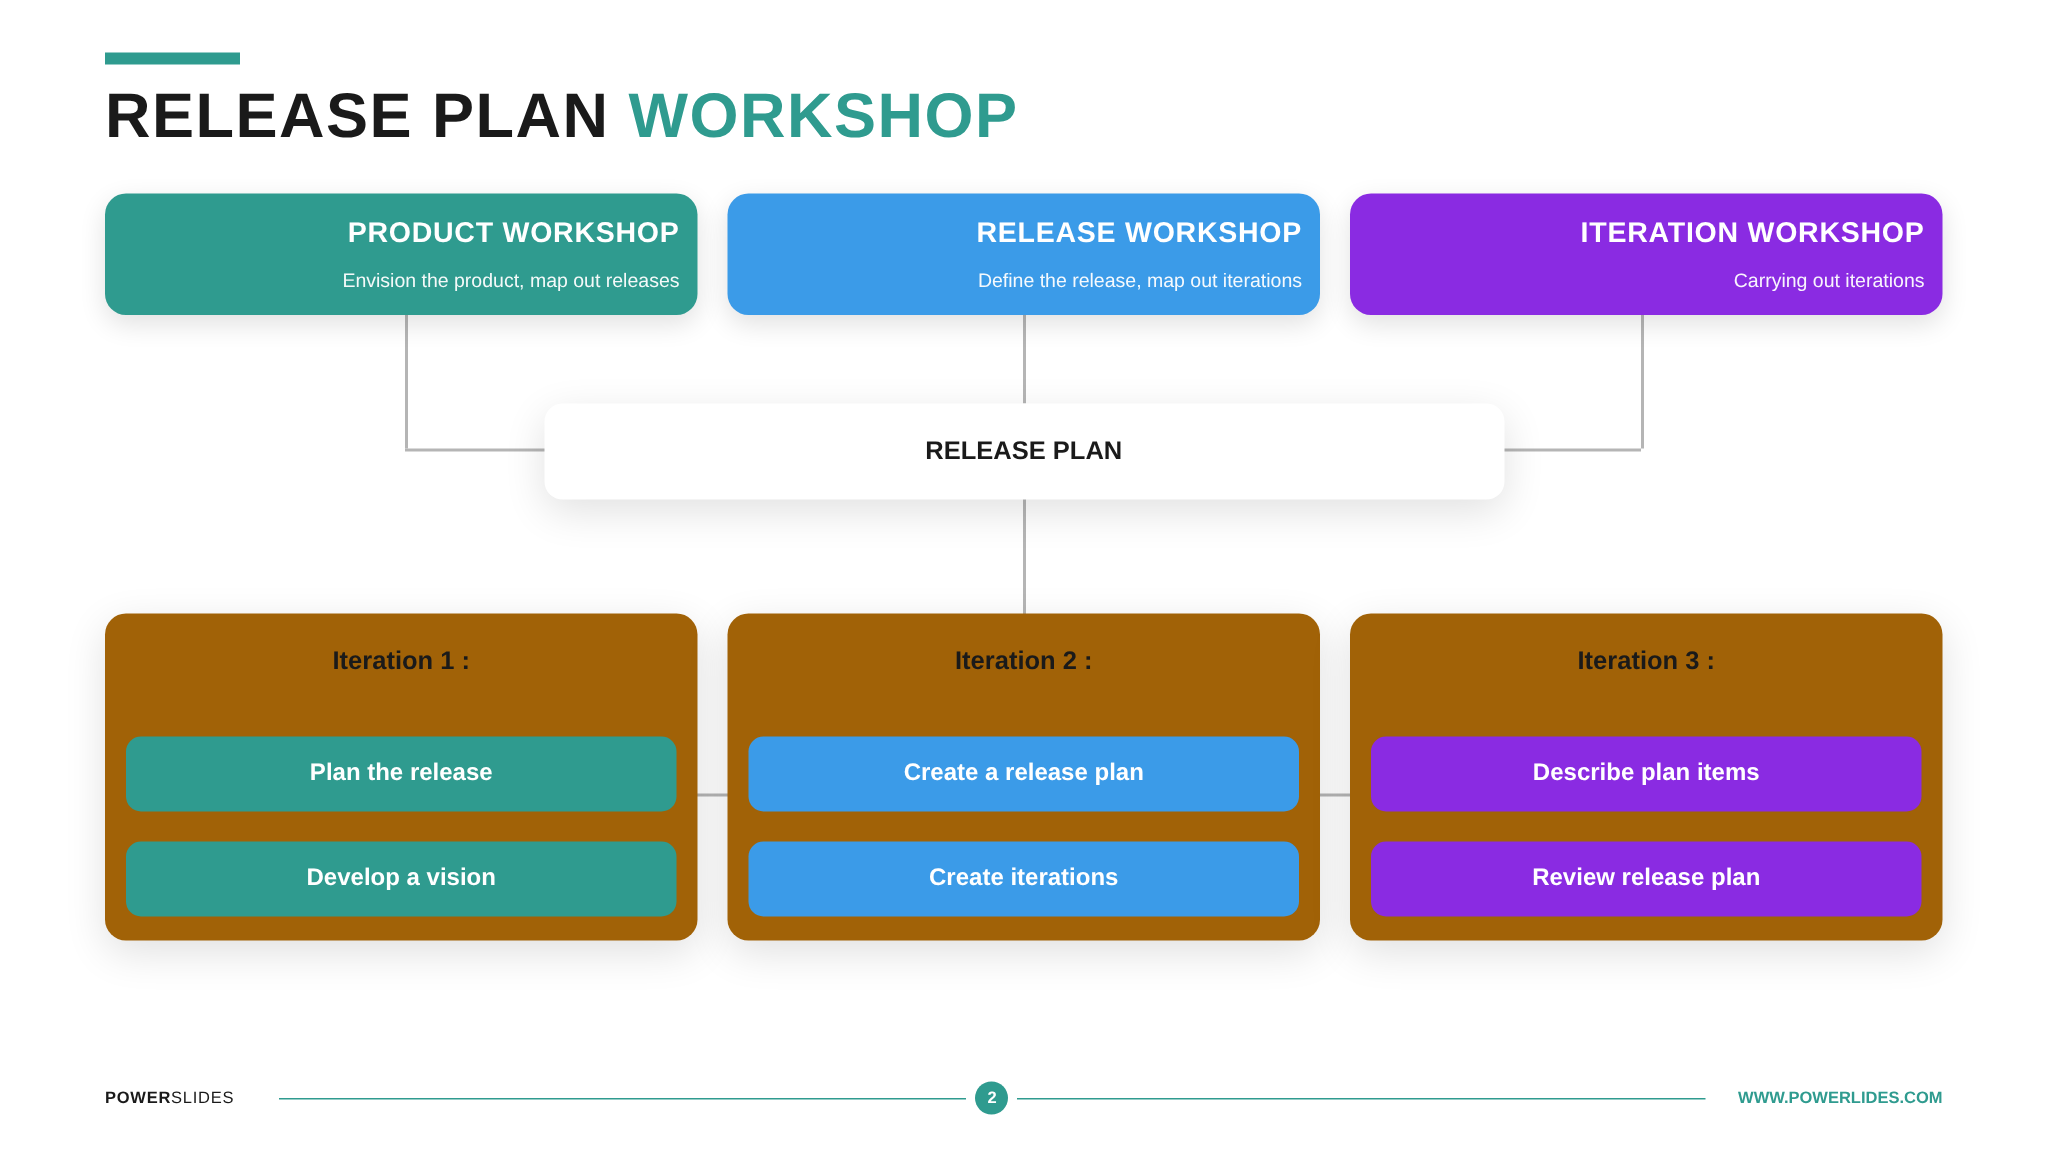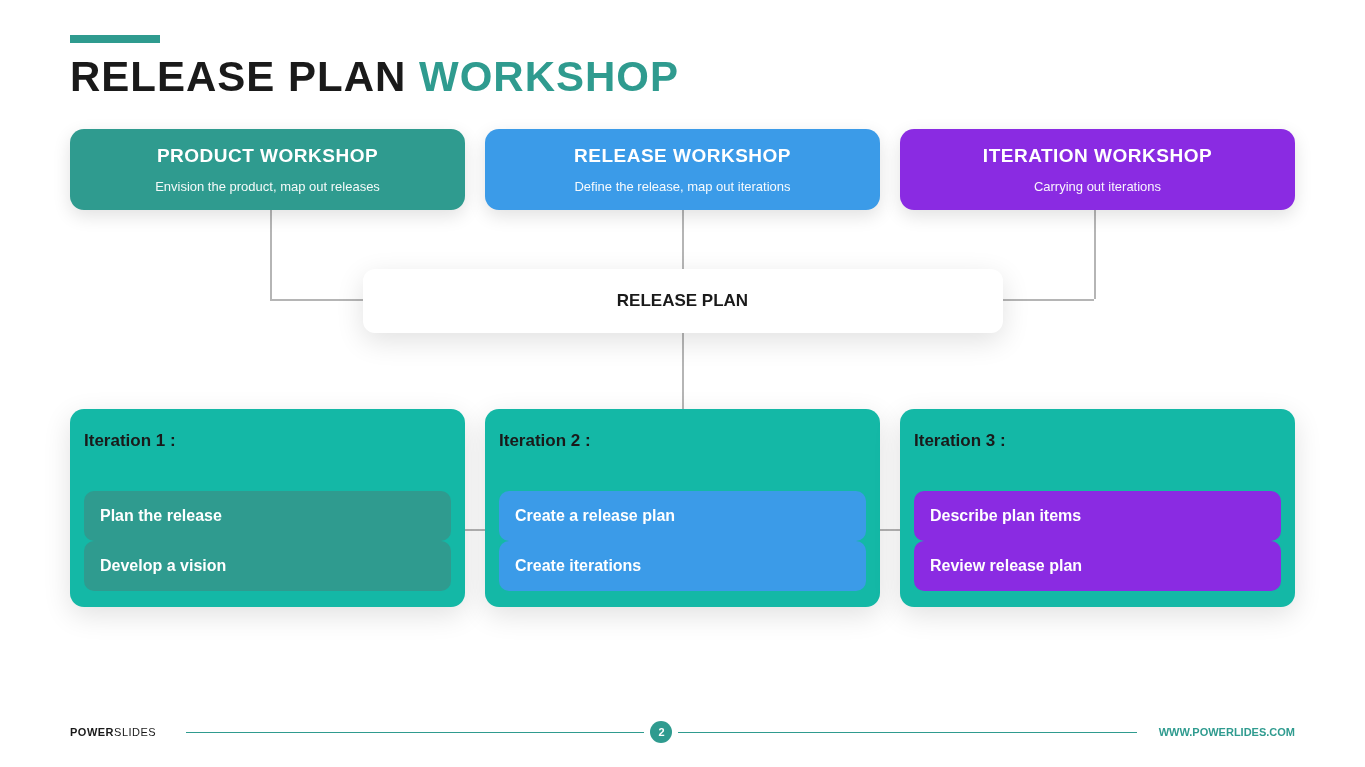--- a/index.html
+++ b/index.html
@@ -3,31 +3,31 @@
 <meta charset="utf-8">
 <style>
 *{box-sizing:border-box;margin:0;padding:0}
 body{font-family:"Segoe UI",Arial,sans-serif;background:#fff;width:1365px;height:767px;position:relative;overflow:hidden}
 .slide{padding:35px 70px 40px;height:100%;position:relative}
 .accent-bar{width:90px;height:8px;background:#2f9b8f;margin-bottom:10px}
 .title{font-size:42px;font-weight:800;letter-spacing:1px;color:#1a1a1a}
 .title .teal{color:#2f9b8f}
 .diagram{position:relative;margin-top:28px;height:560px}
 .workshops{display:flex;gap:20px;position:relative;z-index:2}
-.workshop{flex:1;color:#fff;text-align:center;padding:16px 12px;border-radius:14px;box-shadow:0 6px 18px rgba(0,0,0,0.12)}
+.workshop{flex:1;color:#fff;text-align:right;padding:16px 12px;border-radius:14px;box-shadow:0 6px 18px rgba(0,0,0,0.12)}
 .teal-bg{background:#2f9b8f}
 .blue-bg{background:#3b9be8}
 .purple-bg{background:#8a2be2}
 .workshop .wt{font-size:19px;font-weight:700;letter-spacing:.5px}
 .workshop .ws{font-size:13px;margin-top:12px;opacity:.95}
 .release-plan{position:absolute;left:50%;top:140px;transform:translateX(-50%);width:640px;background:#fff;border-radius:12px;text-align:center;padding:22px;font-size:17px;font-weight:700;color:#1a1a1a;box-shadow:0 8px 28px rgba(0,0,0,0.12);z-index:2}
 .iterations{position:absolute;left:0;right:0;top:280px;display:flex;gap:20px;z-index:2}
-.iter{flex:1;background:#14b8a6;border-radius:14px;box-shadow:0 8px 28px rgba(0,0,0,0.12);padding:22px 14px 16px;text-align:left}
+.iter{flex:1;background:#a16207;border-radius:14px;box-shadow:0 8px 28px rgba(0,0,0,0.12);padding:22px 14px 16px;text-align:center}
 .iter .it-title{font-size:17px;font-weight:700;color:#1a1a1a;margin-bottom:40px}
-.iter .btn{color:#fff;font-weight:700;font-size:16px;padding:16px;border-radius:10px;margin-top:0}
+.iter .btn{color:#fff;font-weight:700;font-size:16px;padding:16px;border-radius:10px;margin-top:20px}
 .connector{position:absolute;border:1px solid #b5b5b5;z-index:1}
 .footer{position:absolute;left:70px;right:70px;bottom:24px;display:flex;align-items:center}
 .footer .line{flex:1;height:1px;background:#2f9b8f}
 .footer .brand-l{font-size:11px;font-weight:800;letter-spacing:.5px;color:#1a1a1a;margin-right:30px}
 .footer .brand-l .slim{font-weight:400}
 .footer .brand-r{font-size:11px;font-weight:700;color:#2f9b8f;margin-left:22px}
 .footer .pg{width:22px;height:22px;border-radius:50%;background:#2f9b8f;color:#fff;font-size:11px;font-weight:700;display:flex;align-items:center;justify-content:center;margin:0 6px}
 </style>
 </head>
 <body>

